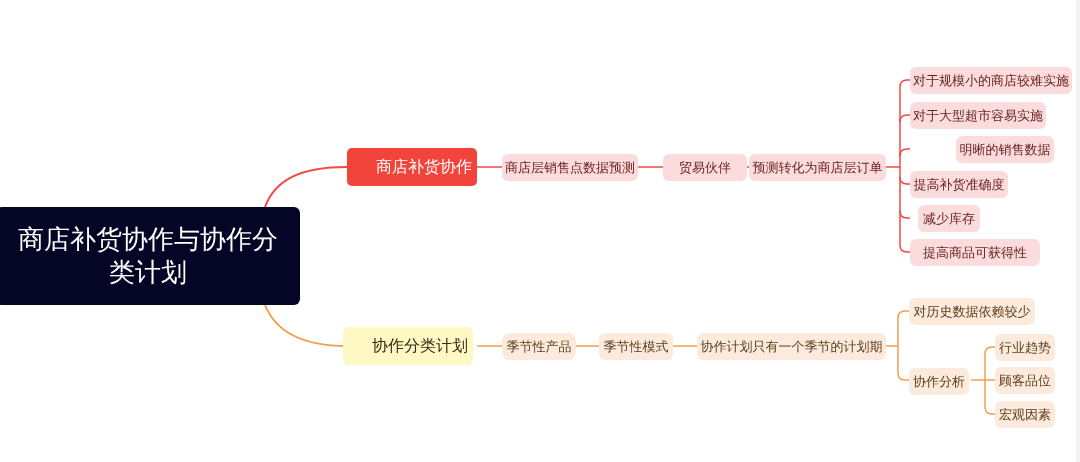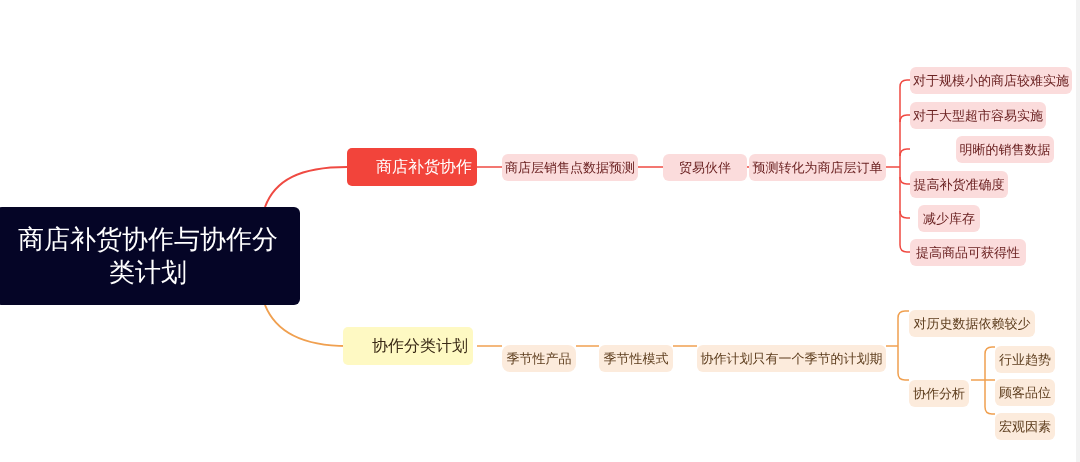--- a/index.html
+++ b/index.html
@@ -17,21 +17,21 @@
   }
   .main {
     width:130px; height:38px; border-radius:5px; font-size:16px;
   }
   .main-red { left:347px; top:148px; background:#f2443b; color:#ffffff; }
   .main-orange { left:343px; top:327px; background:#fef9c3; color:#3a2a15; }
   .sub {
     height:27px; border-radius:6px; font-size:13px; padding:2px 6px;
   }
   .sub-red { background:#fbdcdc; color:#6b2222; }
-  .sub-orange { background:#fcebdc; color:#5c3c1c;margin-top:12px; }
+  .sub-orange { background:#fcebdc; color:#5c3c1c; }
   .vscroll { position:absolute; right:0; top:0; width:4px; height:462px; background:#f2f2f2; }
 </style>
 </head>
 <body>
 
 <svg class="links" viewBox="0 0 1080 462">
 
   <path d="M265 207 C 275 180, 300 167, 347 167" stroke="#ef4a42" stroke-width="2" fill="none"></path>
   <path d="M265 305 C 275 330, 300 346, 347 346" stroke="#f0a050" stroke-width="2" fill="none"></path>
 
@@ -68,21 +68,21 @@
 
 <div class="node sub sub-red" style="left:502px;top:154px;width:136px;">商店层销售点数据预测</div>
 <div class="node sub sub-red" style="left:663px;top:154px;width:84px;">贸易伙伴</div>
 <div class="node sub sub-red" style="left:749px;top:154px;width:137px;text-align:right;">预测转化为商店层订单</div>
 
 <div class="node sub sub-red" style="left:910px;top:67px;width:162px;">对于规模小的商店较难实施</div>
 <div class="node sub sub-red" style="left:910px;top:102px;width:136px;">对于大型超市容易实施</div>
 <div class="node sub sub-red" style="left:910px;top:136px;width:98px;margin-left:46px;">明晰的销售数据</div>
 <div class="node sub sub-red" style="left:910px;top:171px;width:98px;">提高补货准确度</div>
 <div class="node sub sub-red" style="left:910px;top:205px;width:62px;margin-left:8px;">减少库存</div>
-<div class="node sub sub-red" style="left:910px;top:239px;width:116px;text-align:right;">提高商品可获得性</div>
+<div class="node sub sub-red" style="left:910px;top:239px;width:130px;text-align:right;">提高商品可获得性</div>
 
 <div class="node sub sub-orange" style="left:502px;top:333px;width:74px;border-radius:8px;">季节性产品</div>
 <div class="node sub sub-orange" style="left:599px;top:333px;width:74px;">季节性模式</div>
 <div class="node sub sub-orange" style="left:697px;top:333px;width:189px;">协作计划只有一个季节的计划期</div>
 
 <div class="node sub sub-orange" style="left:909px;top:298px;width:126px;">对历史数据依赖较少</div>
 <div class="node sub sub-orange" style="left:909px;top:368px;width:60px;">协作分析</div>
 <div class="node sub sub-orange" style="left:995px;top:334px;width:60px;">行业趋势</div>
 <div class="node sub sub-orange" style="left:995px;top:367px;width:60px;">顾客品位</div>
 <div class="node sub sub-orange" style="left:995px;top:401px;width:60px;">宏观因素</div>

